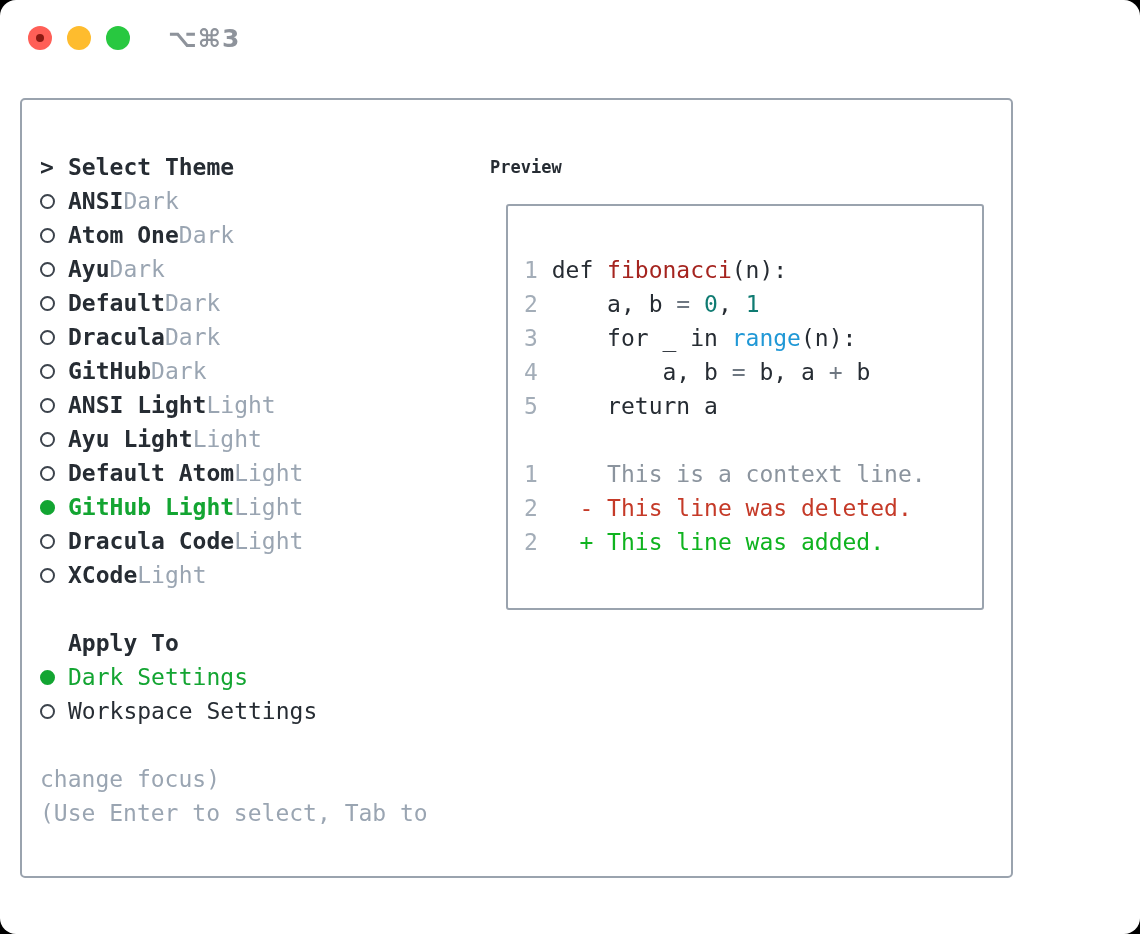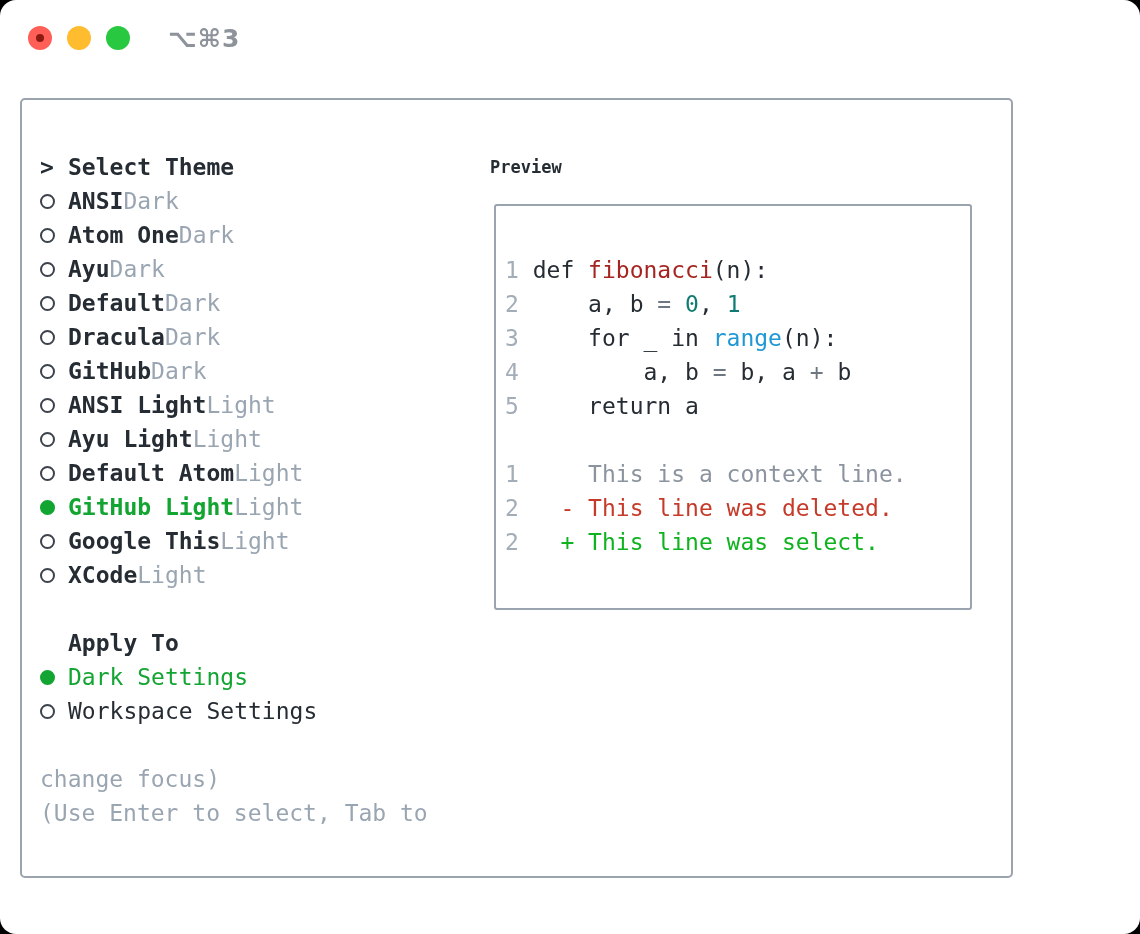--- a/index.html
+++ b/index.html
@@ -65,23 +65,23 @@
   .opt-name.sel{color:var(--green-selected);}
   .variant{color:var(--text-muted);}
   .blank{height:34px;}
   .help-line{height:34px;line-height:34px;color:var(--text-muted);white-space:pre;}
   
   .preview-header{
     position:absolute;left:468px;top:50px;height:34px;line-height:34px;
     font-size:17px;font-weight:bold;color:var(--text-dark);
   }
   .preview-box{
-    position:absolute;left:472px;top:104px;width:478px;height:406px;
+    position:absolute;left:484px;top:104px;width:478px;height:406px;
     border:2px solid var(--border-gray);border-radius:3px;background:#fff;
-    padding:47px 0 0 9px;overflow:hidden;
+    padding:47px 0 0 16px;overflow:hidden;
   }
   .code-line{height:34px;line-height:34px;font-size:23px;white-space:pre;}
   .lnum{color:var(--linenum);}
   .c-plain{color:var(--text-dark);}
   .c-function{color:var(--red-function);}
   .c-number{color:var(--teal-number);}
   .c-builtin{color:var(--blue-builtin);}
   .c-operator{color:var(--gray-operator);}
   .diff-block{margin-top:34px;}
   .d-context{color:var(--context-gray);}
@@ -112,21 +112,21 @@
           <div class="row"><span class="marker-slot"><span class="radio"></span></span><span class="theme-name">ANSI</span> <span class="variant">Dark</span></div>
           <div class="row"><span class="marker-slot"><span class="radio"></span></span><span class="theme-name">Atom One</span> <span class="variant">Dark</span></div>
           <div class="row"><span class="marker-slot"><span class="radio"></span></span><span class="theme-name">Ayu</span> <span class="variant">Dark</span></div>
           <div class="row"><span class="marker-slot"><span class="radio"></span></span><span class="theme-name">Default</span> <span class="variant">Dark</span></div>
           <div class="row"><span class="marker-slot"><span class="radio"></span></span><span class="theme-name">Dracula</span> <span class="variant">Dark</span></div>
           <div class="row"><span class="marker-slot"><span class="radio"></span></span><span class="theme-name">GitHub</span> <span class="variant">Dark</span></div>
           <div class="row"><span class="marker-slot"><span class="radio"></span></span><span class="theme-name">ANSI Light</span> <span class="variant">Light</span></div>
           <div class="row"><span class="marker-slot"><span class="radio"></span></span><span class="theme-name">Ayu Light</span> <span class="variant">Light</span></div>
           <div class="row"><span class="marker-slot"><span class="radio"></span></span><span class="theme-name">Default Atom</span> <span class="variant">Light</span></div>
           <div class="row"><span class="marker-slot"><span class="radio on"></span></span><span class="theme-name sel">GitHub Light</span> <span class="variant">Light</span></div>
-          <div class="row"><span class="marker-slot"><span class="radio"></span></span><span class="theme-name">Google This</span> <span class="variant">Light</span></div>
+          <div class="row"><span class="marker-slot"><span class="radio"></span></span><span class="theme-name">Dracula Code</span> <span class="variant">Light</span></div>
           <div class="row"><span class="marker-slot"><span class="radio"></span></span><span class="theme-name">XCode</span> <span class="variant">Light</span></div>
         </div>
 
       <div class="blank"></div>
 
       <div class="row">
         <span class="marker-slot"></span>
         <span class="section-title">Apply To</span>
       </div>
 
@@ -147,18 +147,18 @@
       <div id="preview-code">
           <div class="code-line"><span class="lnum">1</span> <span class="c-plain">def </span><span class="c-function">fibonacci</span><span class="c-plain">(n):</span></div>
           <div class="code-line"><span class="lnum">2</span> <span class="c-plain">    a, b </span><span class="c-operator">=</span><span class="c-plain"> </span><span class="c-number">0</span><span class="c-plain">, </span><span class="c-number">1</span></div>
           <div class="code-line"><span class="lnum">3</span> <span class="c-plain">    for _ in </span><span class="c-builtin">range</span><span class="c-plain">(n):</span></div>
           <div class="code-line"><span class="lnum">4</span> <span class="c-plain">        a, b </span><span class="c-operator">=</span><span class="c-plain"> b, a </span><span class="c-operator">+</span><span class="c-plain"> b</span></div>
           <div class="code-line"><span class="lnum">5</span> <span class="c-plain">    return a</span></div>
         </div>
       <div id="preview-diff" class="diff-block">
           <div class="code-line"><span class="lnum">1</span>   <span class="d-context">  This is a context line.</span></div>
           <div class="code-line"><span class="lnum">2</span>   <span class="d-deleted">- This line was deleted.</span></div>
-          <div class="code-line"><span class="lnum">2</span>   <span class="d-added">+ This line was select.</span></div>
+          <div class="code-line"><span class="lnum">2</span>   <span class="d-added">+ This line was added.</span></div>
         </div>
     </div>
 
   </div>
 </div>
 
 </body></html>

